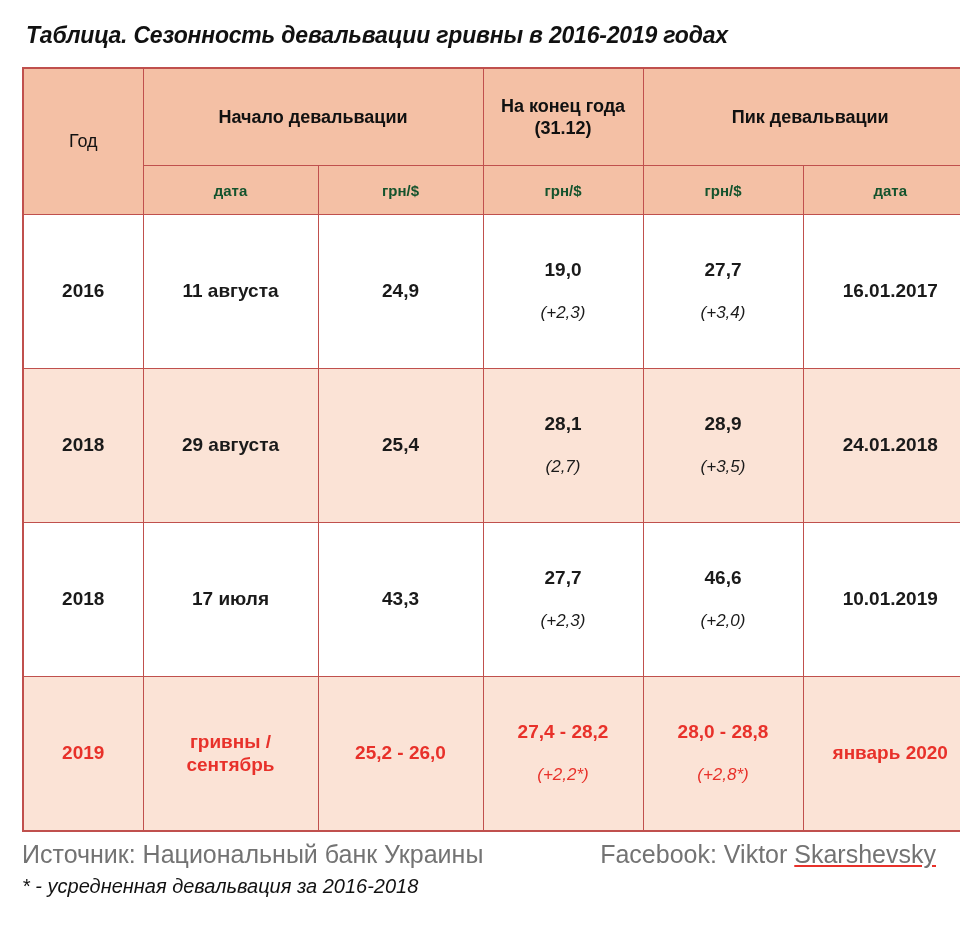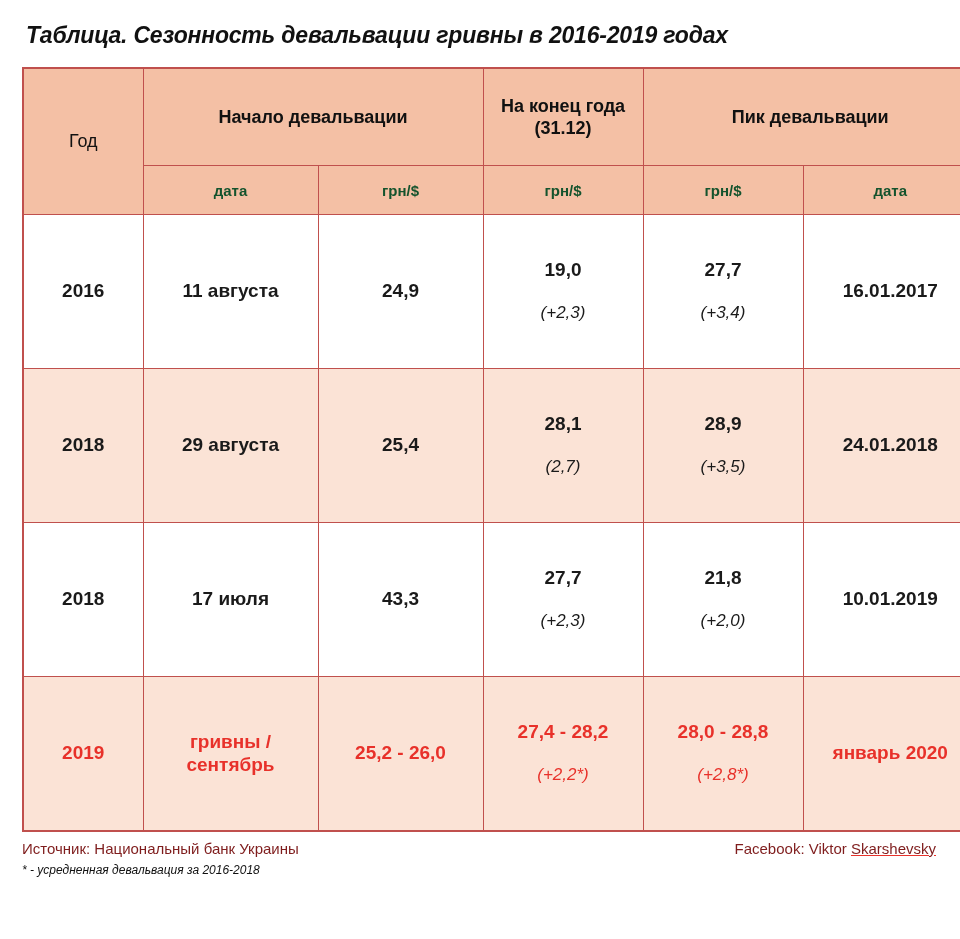--- a/index.html
+++ b/index.html
@@ -96,37 +96,37 @@
   .col-peakdate { width: 175px; }
   .footer {
     margin-top: 8px;
     position: relative;
     width: 914px;
   }
   .footer-line1 {
     display: flex;
     justify-content: space-between;
     align-items: baseline;
-    font-size: 15px;
-    color: #7f1d1d;
+    font-size: 25px;
+    color: #737373;
   }
   .footer-source {
     font-weight: normal;
   }
   .footer-fb {
     font-weight: normal;
   }
   .footer-fb .uline {
     text-decoration: underline;
     text-decoration-color: #e8312a;
     text-align: center;
   }
   .footer-note {
     margin-top: 6px;
-    font-size: 12px;
+    font-size: 20px;
     font-style: italic;
     color: #111111;
   }
   .wavy {
     text-decoration-style: wavy;
     text-decoration-color: #e8312a;
     text-underline-offset: 2px;
   }
 </style>
 </head>
@@ -216,21 +216,21 @@
             <div class="cell-main">17 июля</div>
           </td>
         <td>
             <div class="cell-main">43,3</div>
           </td>
         <td>
           <div class="cell-main">27,7</div>
           <div class="cell-sub">(+2,3)</div>
         </td>
         <td>
-          <div class="cell-main">21,8</div>
+          <div class="cell-main">46,6</div>
           <div class="cell-sub">(+2,0)</div>
         </td>
         <td>
             <div class="cell-main">10.01.2019</div>
           </td>
       </tr>
 
       <tr class="row-tint red">
         <td>
             <div class="cell-main">2019</div>

